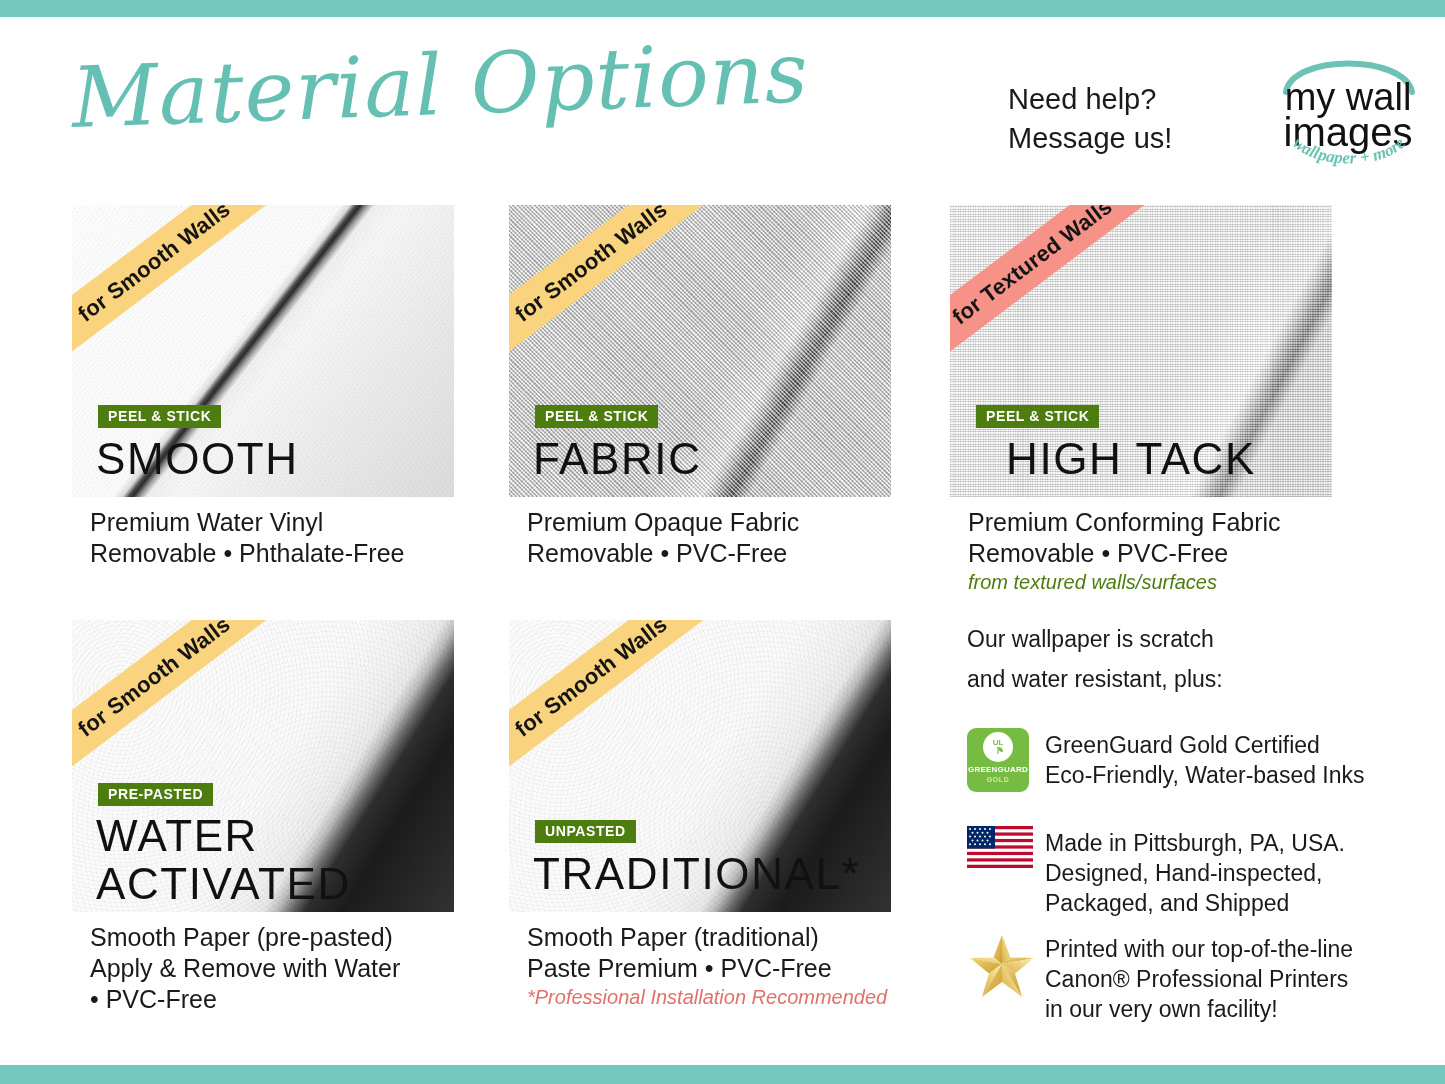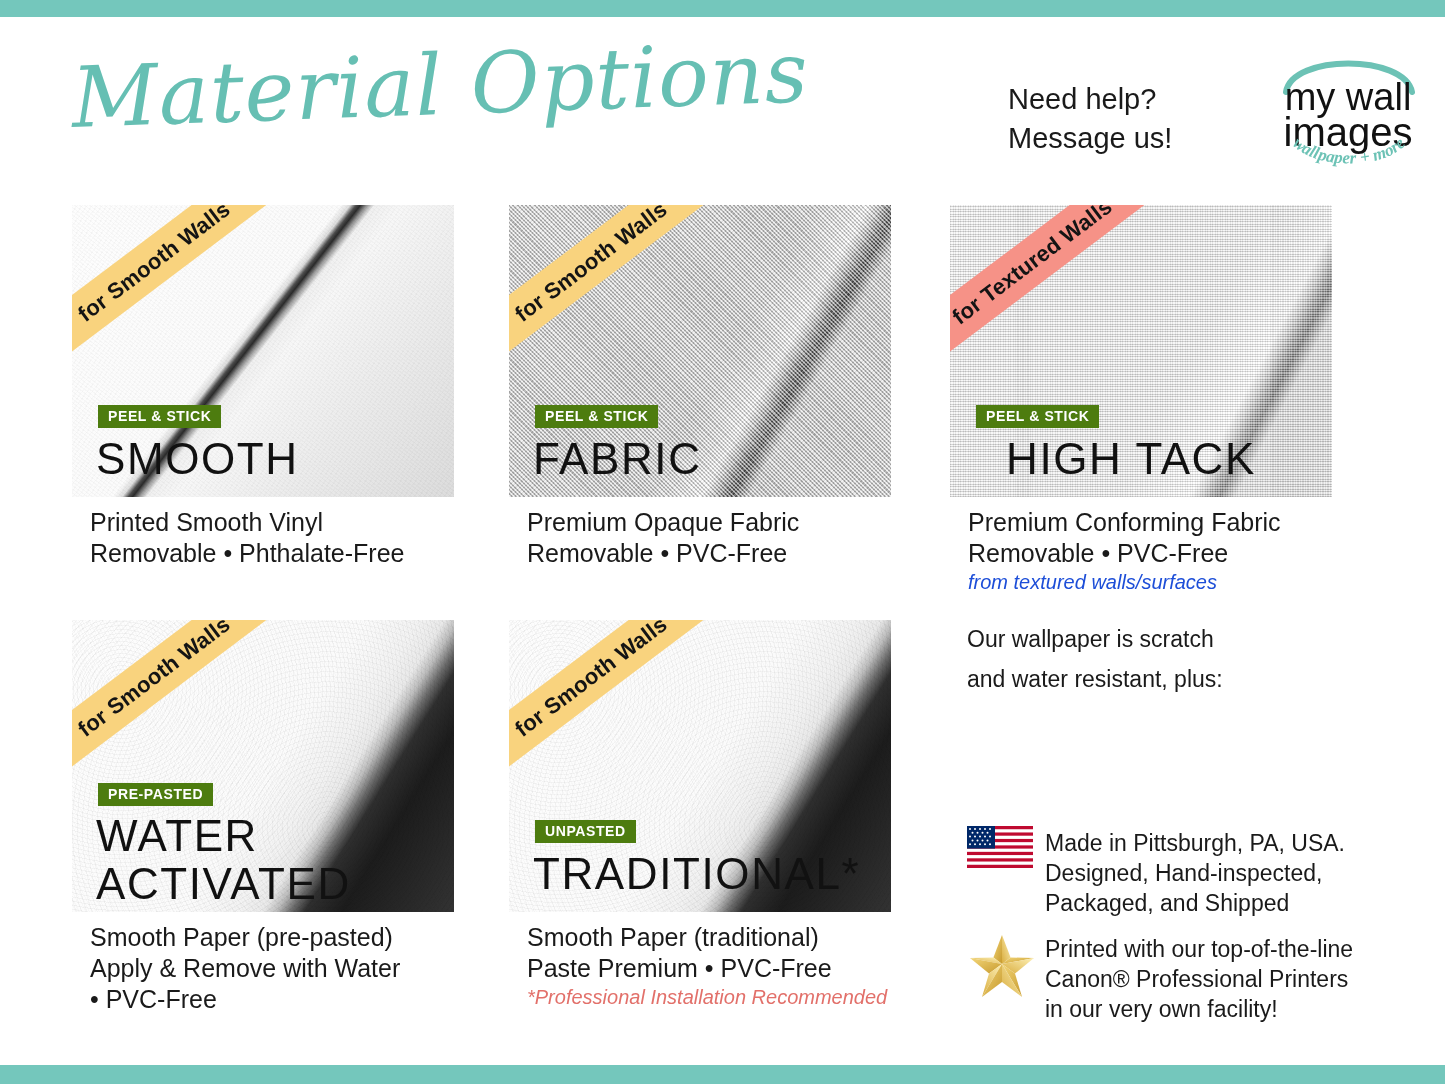--- a/index.html
+++ b/index.html
@@ -211,21 +211,21 @@
     width: 400px;
     font-size: 25px;
     line-height: 31px;
     color: #1a1a1a;
   }
   .card-note {
     display: block;
     font-size: 20px;
     font-style: italic;
     line-height: 26px;
-    color: #1d4ed8;
+    color: #4d7c0f;
   }
   .card-note.warn { color: #e2706a; font-weight: 400; }
 
   
   .feat-title {
     position: absolute;
     left: 967px;
     top: 619px;
     width: 420px;
     font-size: 23px;
@@ -315,21 +315,21 @@
   <div class="card" style="left:72px; top:205px;">
     <div class="card-img">
       <div class="tex-smooth"></div>
       <div class="ribbon ribbon-yellow">
         <span class="ribbon-label">for Smooth Walls</span>
       </div>
       <span class="card-badge" style="top:200px;">PEEL &amp; STICK</span>
       <div class="card-heading" style="top:230px;">SMOOTH</div>
     </div>
     <div class="card-desc" style="top:302px; left:18px;">
-      <div>Printed Smooth Vinyl</div>
+      <div>Premium Water Vinyl</div>
       <div>Removable • Phthalate-Free</div>
     </div>
   </div>
 
   <div class="card" style="left:509px; top:205px;">
     <div class="card-img">
       <div class="tex-fabric"></div>
       <div class="ribbon ribbon-yellow">
         <span class="ribbon-label">for Smooth Walls</span>
       </div>
@@ -388,20 +388,39 @@
       <div>Paste Premium • PVC-Free</div>
       <span class="card-note warn">*Professional Installation Recommended</span>
     </div>
   </div>
 
   <div class="feat-title">
     <div>Our wallpaper is scratch</div>
     <div>and water resistant, plus:</div>
   </div>
 
+  <div class="feature" style="top:728px;">
+    <div class="feature-icon">
+      <div class="gg">
+        <div class="gg-circle">
+          <svg width="22" height="22" viewBox="0 0 22 22">
+            <text x="11" y="9" font-family="Liberation Sans, sans-serif" font-size="8" font-weight="700" fill="#76bc43" text-anchor="middle">UL</text>
+            <path d="M11 11 q5 0 5 5 q-5 0 -5 -5 Z" fill="#76bc43"></path>
+            <path d="M11 11 v7" stroke="#76bc43" stroke-width="1.2"></path>
+          </svg>
+        </div>
+        <div class="gg-name">GREENGUARD</div>
+        <div class="gg-gold">GOLD</div>
+      </div>
+    </div>
+    <div class="feature-text">
+      <div>GreenGuard Gold Certified</div>
+      <div>Eco-Friendly, Water-based Inks</div>
+    </div>
+  </div>
 
   <div class="feature" style="top:826px;">
     <div class="feature-icon">
       <svg class="flag" viewBox="0 0 66 42">
         <rect width="66" height="42" fill="#ffffff"></rect>
         <g fill="#bf0a30">
           <rect y="0" width="66" height="3.23"></rect>
           <rect y="6.46" width="66" height="3.23"></rect>
           <rect y="12.92" width="66" height="3.23"></rect>
           <rect y="19.38" width="66" height="3.23"></rect>

